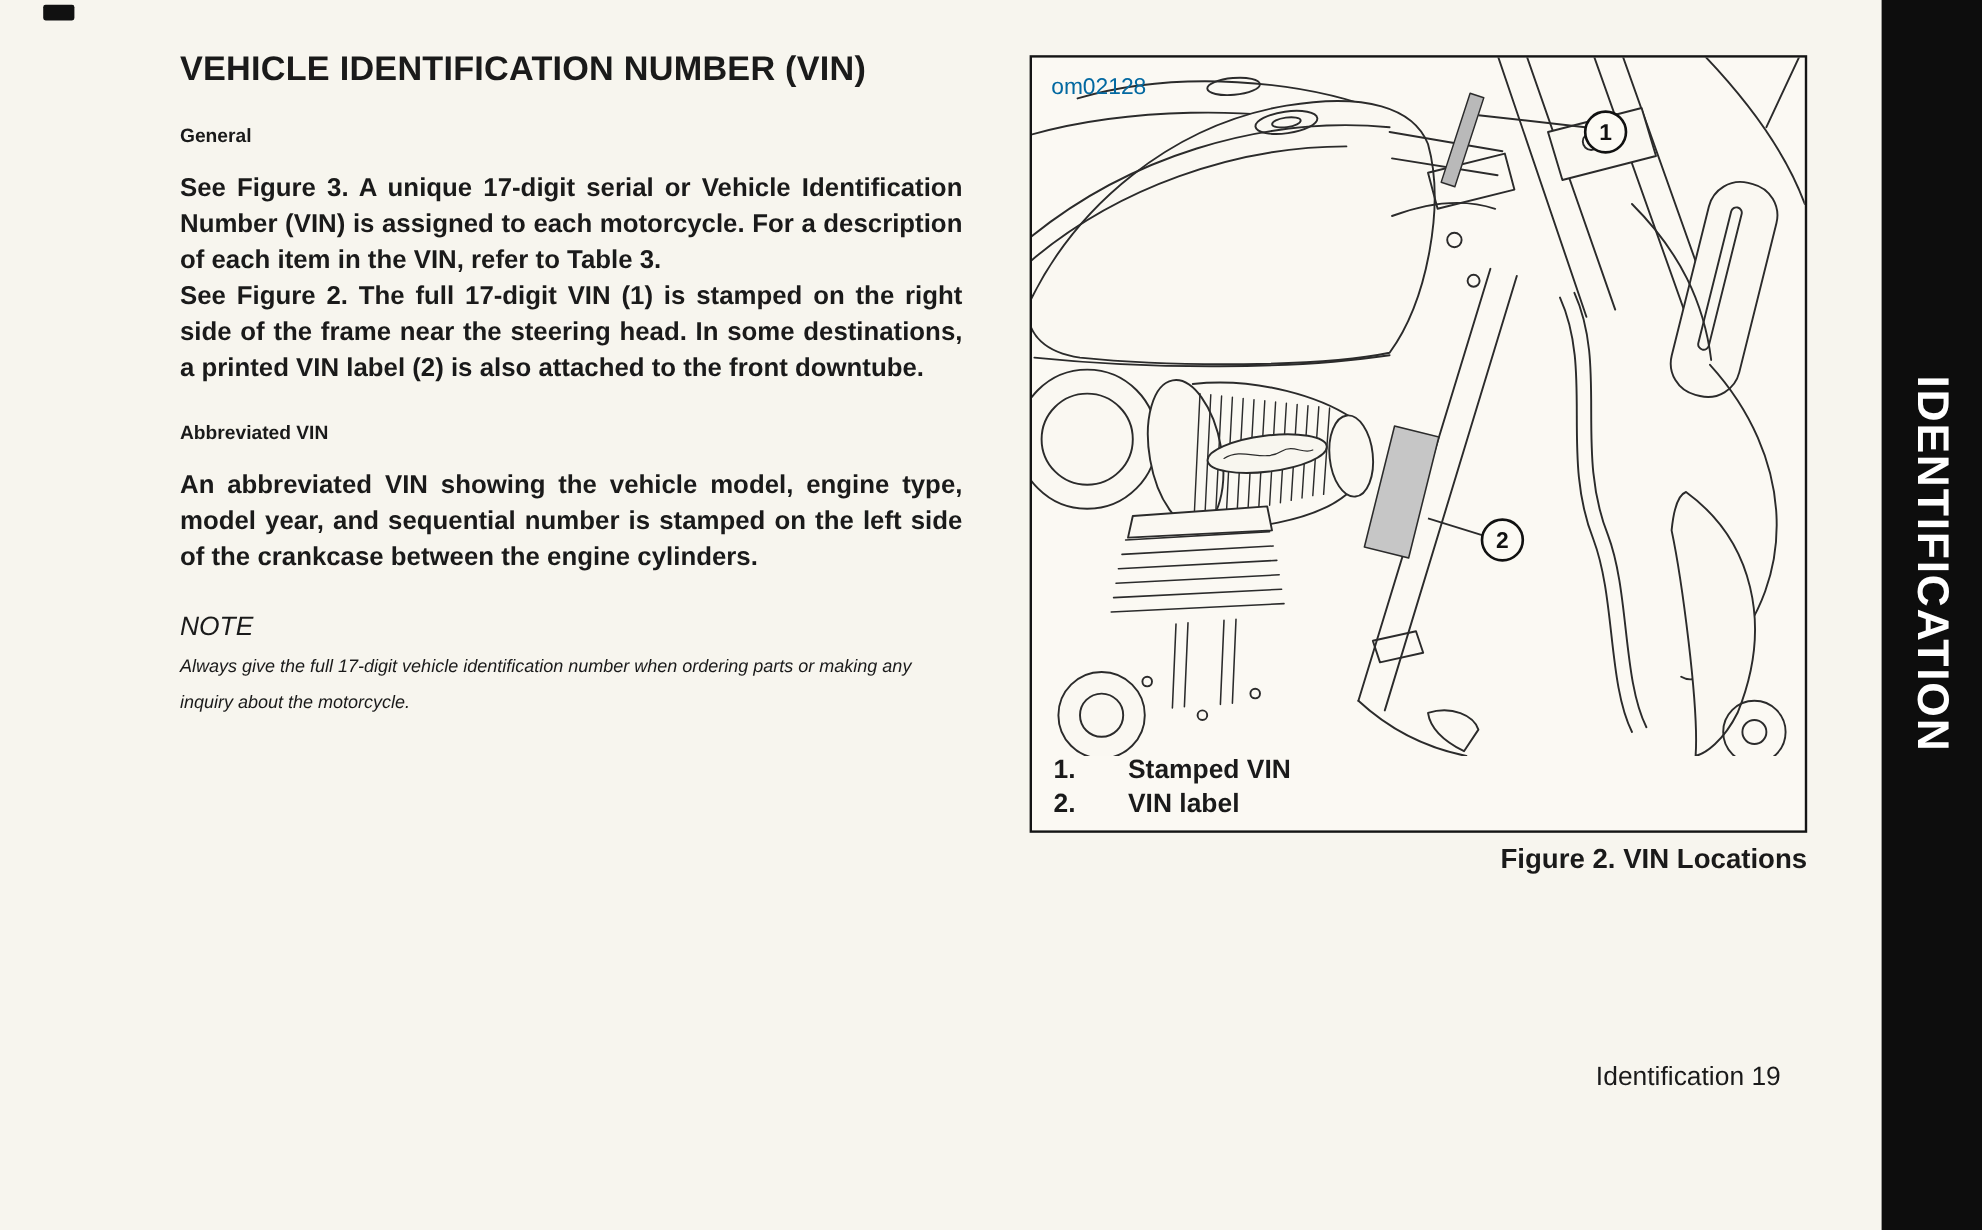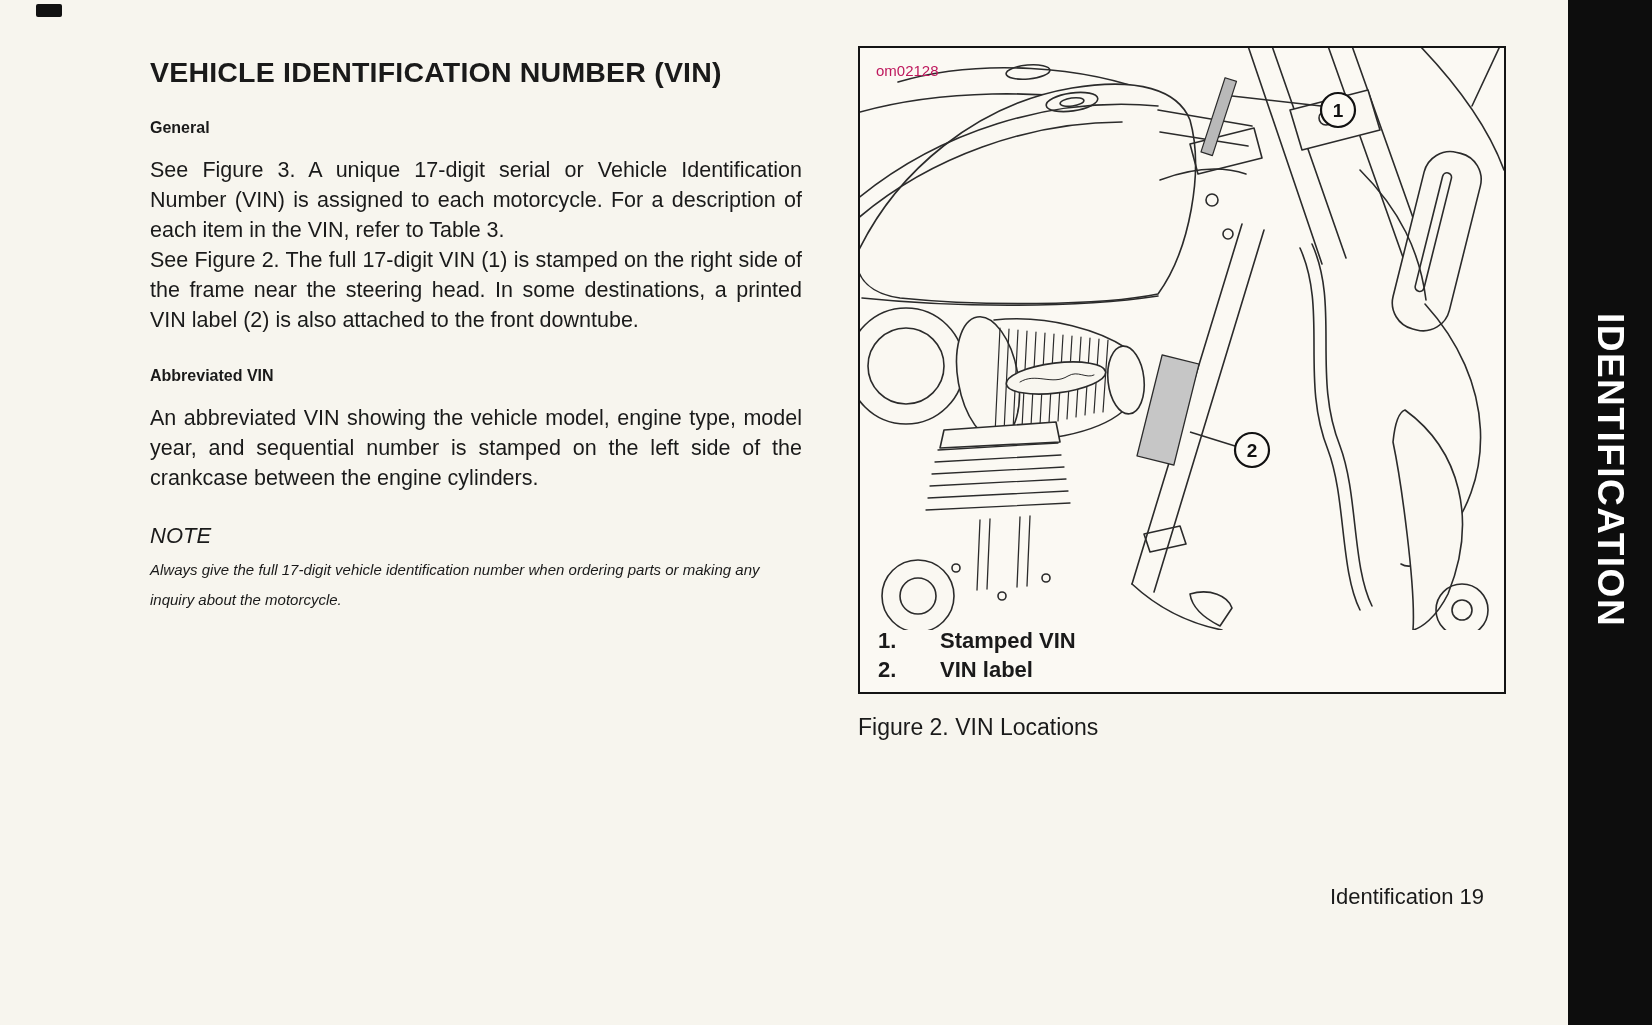--- a/index.html
+++ b/index.html
@@ -20,40 +20,41 @@
     position: absolute;
     left: 36px; top: 4px;
     width: 26px; height: 13px;
     background: #111;
     border-radius: 2px;
   }
 
   
   .content {
     position: absolute;
-    left: 150px; top: 56px;
+    left: 150px; top: 42px;
     width: 652px;
   }
   .title {
     font-size: 28.5px;
     font-weight: bold;
     margin: 0 0 30px 0;
     white-space: nowrap;
     letter-spacing: 0.2px;
   }
   .heading {
     font-size: 16px;
     font-weight: bold;
     margin: 32px 0 18px 0;
   }
   .body-text {
     font-size: 21.5px;
     line-height: 30px;
     text-align: justify;
     margin: 0;
+    font-weight: bold;
   }
   .note-label {
     text-align: left;
     font-style: italic;
     font-size: 22px;
     margin: 30px 0 6px 0;
   }
   .note-text {
     font-style: italic;
     font-size: 15px;
@@ -70,46 +71,46 @@
   .figure-box {
     position: relative;
     width: 648px;
     height: 648px;
     border: 2px solid #141414;
     background: #fbf9f3;
   }
   .image-code {
     position: absolute;
     left: 16px; top: 14px;
-    font-size: 15px;
-    color: #be185d;
+    font-size: 19px;
+    color: #0369a1;
   }
   .art {
     position: absolute;
     left: 0; top: 0;
     width: 644px;
     height: 582px;
   }
   .legend {
     position: absolute;
     left: 18px; bottom: 8px;
     right: 18px;
   }
   .legend-row {
     display: flex;
     font-weight: bold;
     font-size: 22px;
     line-height: 29px;
   }
   .legend-num { width: 62px; flex: 0 0 62px; }
   .caption {
-    text-align: left;
-    font-weight: normal;
+    text-align: right;
+    font-weight: bold;
     font-size: 23px;
-    margin-top: 20px;
+    margin-top: 8px;
   }
   .callout-text {
     font-family: "Liberation Sans", sans-serif;
     font-size: 19px;
     font-weight: bold;
     fill: #111;
   }
 
   
   .side-tab {

